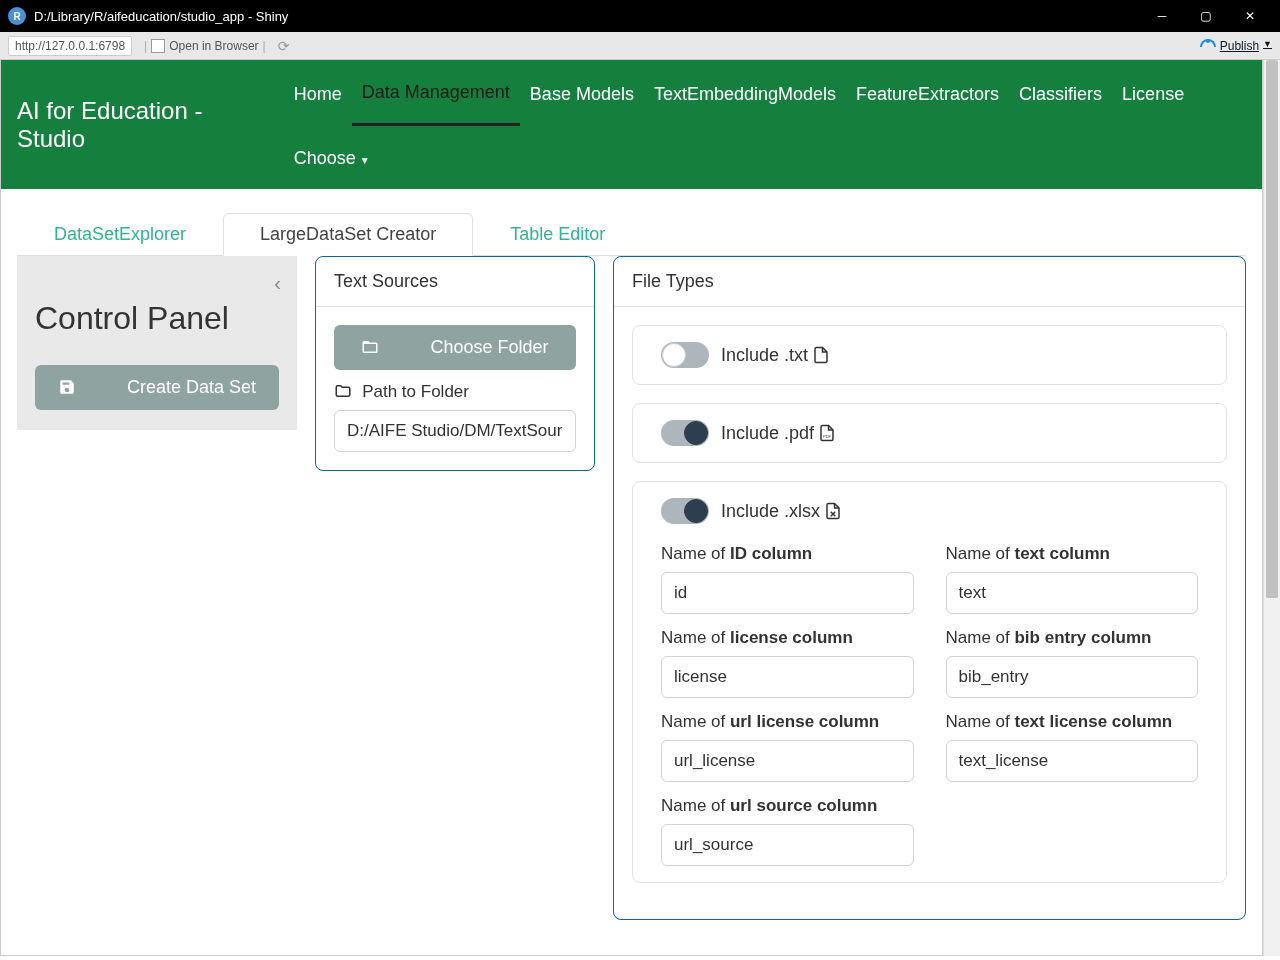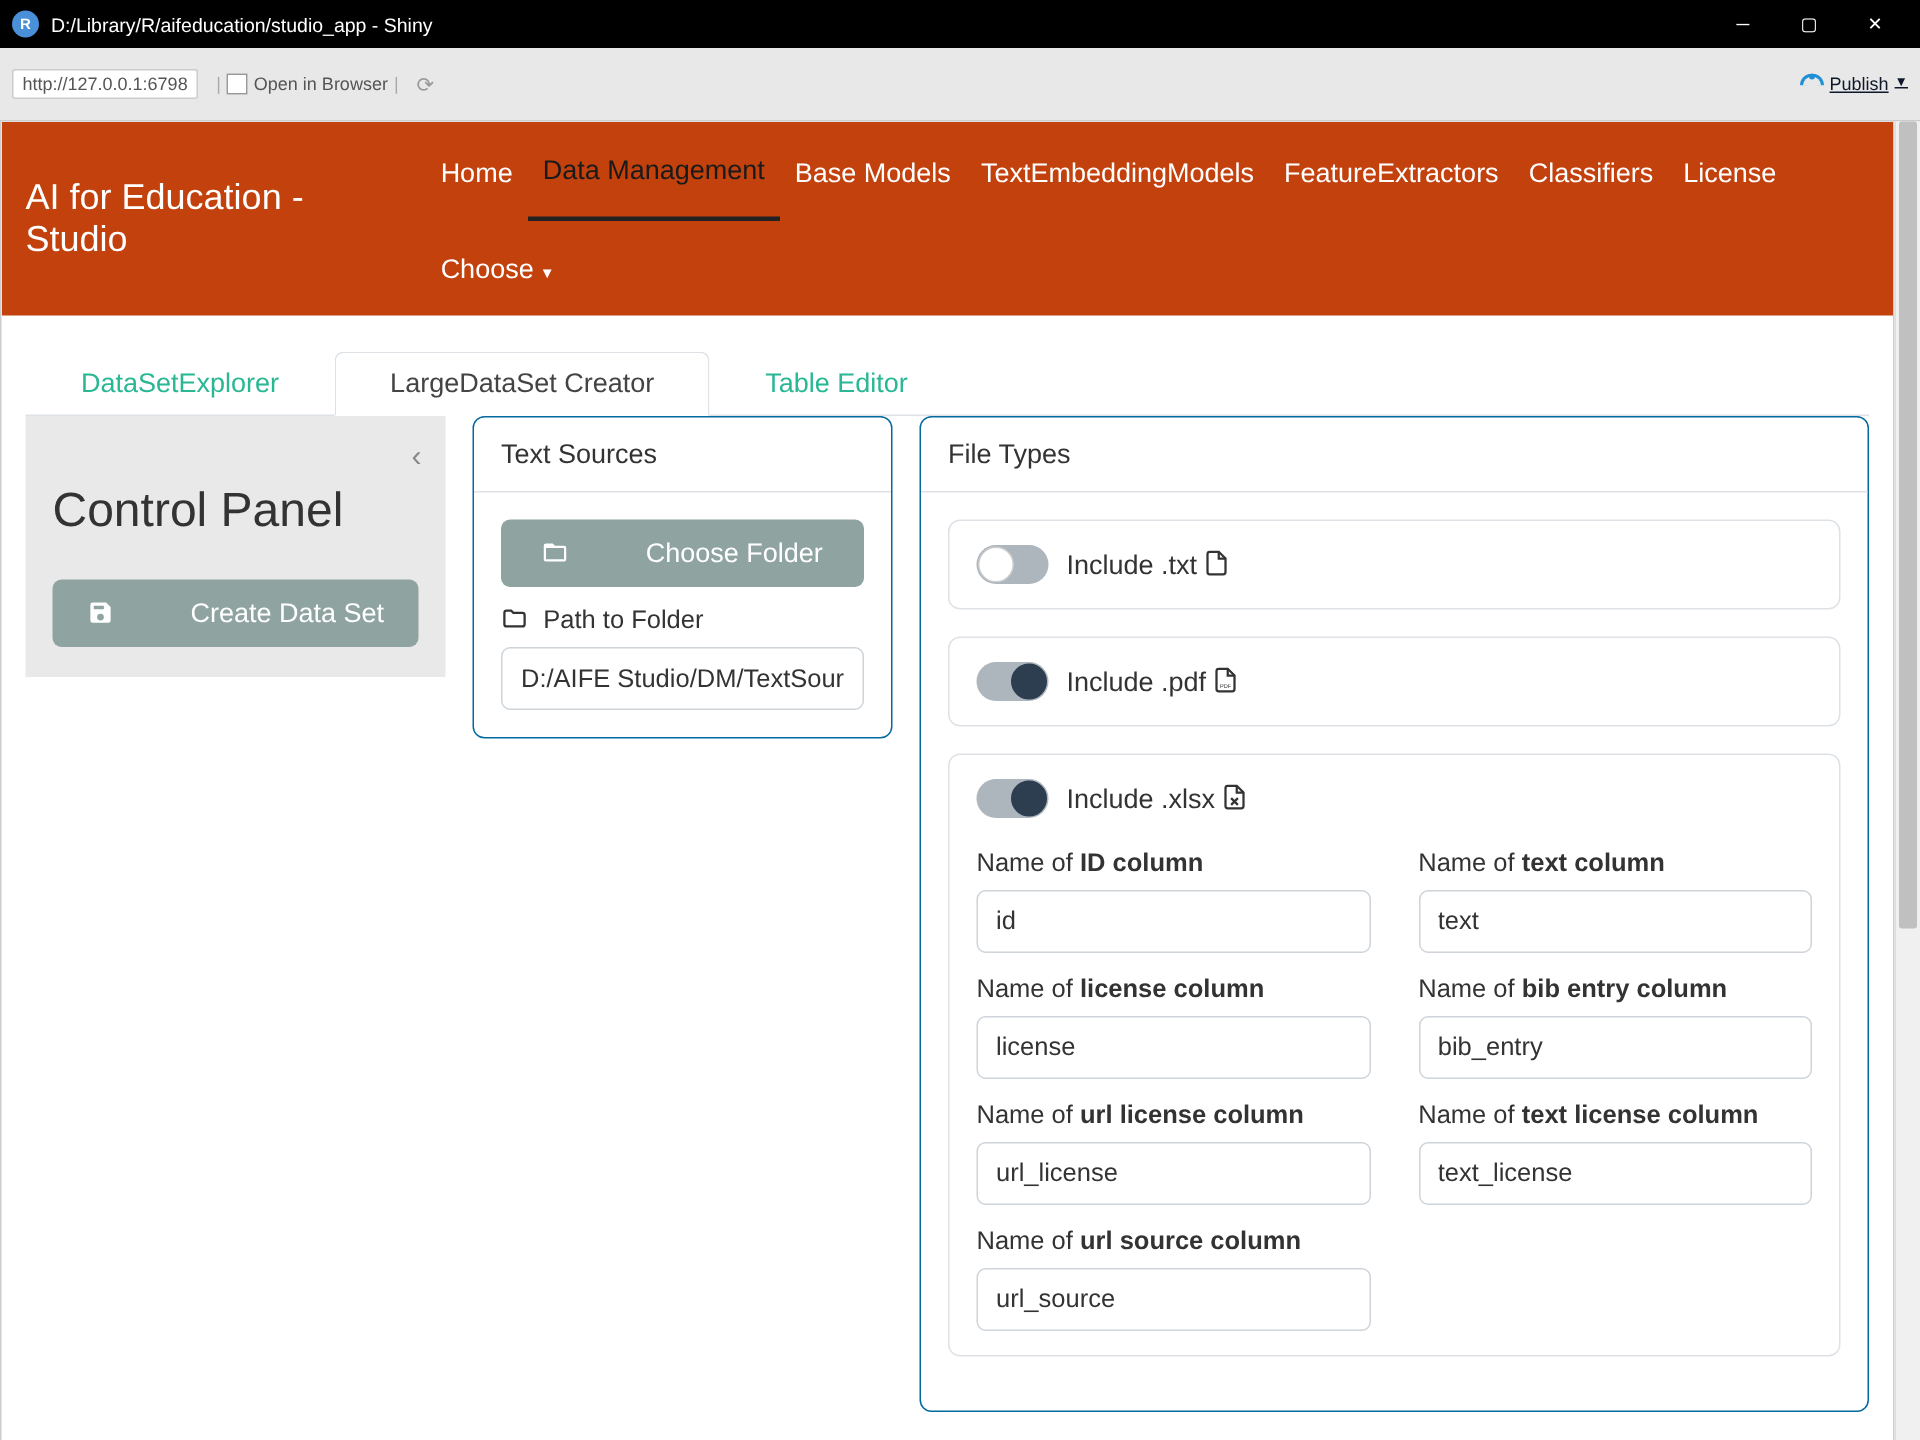--- a/index.html
+++ b/index.html
@@ -4,38 +4,38 @@
 <style>
 * { margin: 0; padding: 0; box-sizing: border-box; }
 body { font-family: -apple-system, "Segoe UI", "Helvetica Neue", Arial, sans-serif; background: #fff; color: #333; overflow: hidden; }
 
 .titlebar { background: #000; color: #fff; height: 32px; display: flex; align-items: center; padding: 0 8px; font-size: 13px; }
 .titlebar .app-icon { width: 18px; height: 18px; background: #4a90d9; border-radius: 50%; display: flex; align-items: center; justify-content: center; color: #fff; font-size: 10px; font-weight: bold; margin-right: 8px; }
 .titlebar .title { flex: 1; }
 .titlebar .win-btns { display: flex; gap: 0; }
 .titlebar .win-btn { width: 44px; height: 32px; display: flex; align-items: center; justify-content: center; font-size: 12px; cursor: pointer; color: #fff; }
 
-.toolbar2 { background: #e8e8e8; height: 49px; display: flex; align-items: center; padding: 0 8px; font-size: 12px; color: #555; border-bottom: 1px solid #ccc; }
+.toolbar2 { background: #e8e8e8; height: 28px; display: flex; align-items: center; padding: 0 8px; font-size: 12px; color: #555; border-bottom: 1px solid #ccc; }
 .toolbar2 .url { padding: 2px 6px; background: #fff; border: 1px solid #ccc; border-radius: 2px; margin-right: 8px; }
 .toolbar2 .sep { color: #aaa; margin: 0 4px; }
 .toolbar2 .browser-icon { width: 14px; height: 14px; background: #fff; border: 1px solid #999; margin-right: 4px; display: inline-block; }
 .toolbar2 .open-browser { display: flex; align-items: center; cursor: pointer; }
 .toolbar2 .refresh { margin-left: 8px; color: #999; font-size: 14px; cursor: pointer; }
 .toolbar2 .spacer { flex: 1; }
 .toolbar2 .publish { color: #0f172a; display: flex; align-items: flex-start; cursor: pointer; text-decoration: underline; }
 .toolbar2 .publish-icon { width: 16px; height: 8px; border: 2px solid #1f8fd6; border-bottom: none; border-radius: 10px 10px 0 0; margin-right: 4px; position: relative; }
 .toolbar2 .publish-icon::after { content: ''; position: absolute; left: 50%; top: -2px; width: 4px; height: 4px; background: #1f8fd6; border-radius: 50%; transform: translateX(-50%); }
 .toolbar2 .caret { margin-left: 4px; font-size: 9px; }
 
 .content-wrap { height: calc(100vh - 64px); display: flex; }
 .content-inner { flex: 1; overflow-y: auto; background: #fff; border: 1px solid #ccc; border-top: none; }
 .fake-scroll { width: 17px; background: #f0f0f0; border-left: 1px solid #ddd; position: relative; }
 .fake-scroll .thumb { position: absolute; top: 0; left: 2px; right: 2px; height: 60%; background: #c0c0c0; border-radius: 2px; }
 
-.navbar { background: #c2410c; color: #fff; display: flex; align-items: center; padding: 0 16px; min-height: 76px; }
+.navbar { background: #15803d; color: #fff; display: flex; align-items: center; padding: 0 16px; min-height: 76px; }
 .navbar .brand { font-size: 24px; font-weight: 500; color: #fff; margin-right: 18px; }
 .navbar .nav { display: flex; list-style: none; align-items: center; flex-wrap: wrap; }
 .navbar .nav li { padding: 22px 10px 20px 10px; font-size: 18px; color: #fff; cursor: pointer; }
 .navbar .nav li.active { color: #1a1a1a; border-bottom: 3px solid #222; font-weight: 500; }
 .navbar .nav li .caret2 { font-size: 10px; margin-left: 4px; }
 
 .tabs { display: flex; border-bottom: 1px solid #dee2e6; margin: 24px 16px 0 16px; }
 .tabs .tab { padding: 10px 36px; font-size: 18px; color: #2ab794; cursor: pointer; border: 1px solid transparent; border-bottom: none; border-radius: 6px 6px 0 0; margin-bottom: -1px; }
 .tabs .tab.active { color: #444; border-color: #dee2e6; border-bottom: 1px solid #fff; background: #fff; }
 
@@ -51,21 +51,21 @@
 .panel-head { padding: 14px 18px; border-bottom: 1px solid #dee2e6; font-size: 18px; color: #333; }
 .panel-body { padding: 18px; }
 
 .col-sources { width: 280px; }
 .col-types { flex: 1; }
 
 .form-label { display: block; font-size: 17px; color: #333; margin: 12px 0 8px 0; }
 .form-label .ficon { margin-right: 6px; font-size: 15px; }
 .form-input { width: 100%; padding: 10px 12px; border: 1px solid #ced4da; border-radius: 6px; font-size: 17px; color: #333; }
 
-.file-block { border: 1px solid #dee2e6; border-radius: 8px; padding: 16px 18px; margin-bottom: 18px; }
+.file-block { border: 1px solid #dee2e6; border-radius: 8px; padding: 16px 28px; margin-bottom: 18px; }
 .toggle-row { display: flex; align-items: center; }
 .toggle { width: 48px; height: 26px; background: #adb5bd; border-radius: 13px; position: relative; cursor: pointer; margin-right: 12px; flex-shrink: 0; }
 .toggle .knob { width: 24px; height: 24px; background: #fff; border: 1px solid #ccc; border-radius: 50%; position: absolute; top: 1px; left: 1px; transition: left 0.2s; }
 .toggle.on .knob { left: 23px; background: #2c3e50; border-color: #2c3e50; }
 .toggle-label { font-size: 18px; color: #333; display: flex; align-items: center; }
 .toggle-label .ext-icon { margin-left: 4px; font-size: 16px; }
 
 .xlsx-grid { display: grid; grid-template-columns: 1fr 1fr; gap: 14px 32px; margin-top: 20px; }
 .xlsx-grid .field .lbl { font-size: 17px; color: #333; margin-bottom: 8px; }
 .xlsx-grid .field .lbl .thin { font-weight: 400; }

